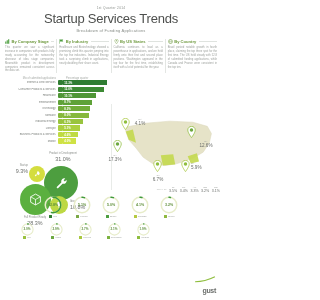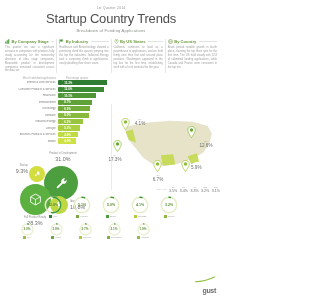--- a/index.html
+++ b/index.html
@@ -69,21 +69,21 @@
   .logo .gust { font-size: 7px; color: #6b6e6b; font-weight: 700; letter-spacing: -.3px; }
   .divider-v { position: absolute; left: 111px; top: 104px; width: .5px; height: 86px; background: #e8ebe8; }
 </style>
 </head>
 <body>
 
 <div class="page">
 
   <div class="hdr">
     <div class="kicker">1st Quarter 2014</div>
-    <div class="title">Startup Country Trends</div>
+    <div class="title">Startup Services Trends</div>
     <div class="sub">Breakdown of Funding Applications</div>
   </div>
 
   <div class="secrow">
     <div class="sec">
       <div class="sec-h">
         <svg class="sec-ic" viewBox="0 0 10 10">
           <rect x="0.5" y="5" width="2.2" height="4.5" fill="#4d9e3f"></rect>
           <rect x="3.4" y="2.5" width="2.2" height="7" fill="#4d9e3f"></rect>
           <rect x="6.3" y="0.5" width="2.2" height="9" fill="#4d9e3f"></rect>

